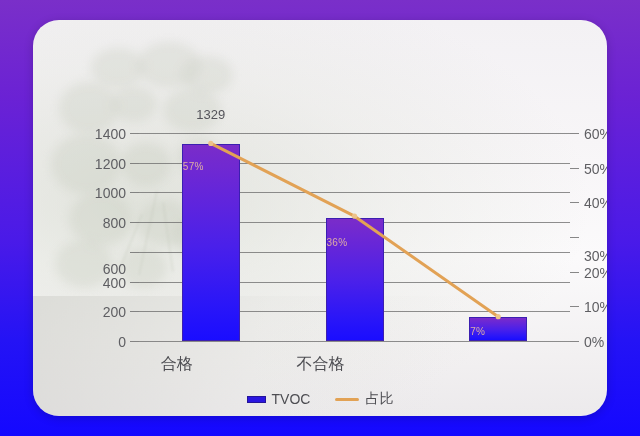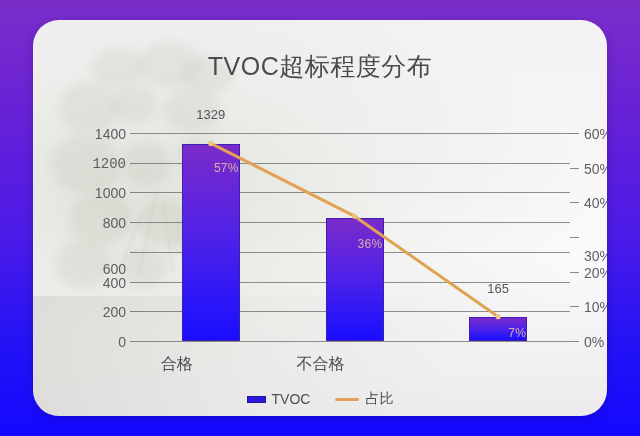--- a/index.html
+++ b/index.html
@@ -103,22 +103,22 @@
   
   .bar {
     position: absolute;
     bottom: 0;
     background: linear-gradient(to bottom, #7a2cc9 0%, #6a27d6 18%, #4a20ea 52%, #2a16f8 82%, #1a0dff 100%);
     border: 1px solid #3b1fb0;
   }
   .bar-pct {
     position: absolute;
     left: 0; width: 100%;
-    text-align: right;
-    font-size: 12px;
+    text-align: left;
+    font-size: 10px;
     color: #e6b9a0;
     opacity: 0.92;
     letter-spacing: 0.3px;
   }
   .bar-value {
     position: absolute;
     width: 90px;
     text-align: center;
     font-size: 13px;
     color: #54545a;
@@ -188,35 +188,34 @@
     <div class="wm-blob" style="left:86px;  top:158px; width:56px; height:46px;"></div>
     <div class="wm-blob" style="left:4px;   top:198px; width:58px; height:48px;"></div>
     <div class="wm-blob" style="left:68px;  top:206px; width:48px; height:40px;"></div>
     <div class="wm-blob" style="left:120px; top:176px; width:42px; height:36px;"></div>
     <div class="wm-stem" style="left:96px;  top:148px; width:2px;  height:86px; transform: rotate(12deg);"></div>
     <div class="wm-stem" style="left:116px; top:160px; width:2px;  height:70px; transform: rotate(-8deg);"></div>
     <div class="wm-stem" style="left:78px;  top:170px; width:2px;  height:64px; transform: rotate(22deg);"></div>
   </div>
   <div class="shadow-sweep"></div>
 
-  <div class="chart-title">TVOC超标程度分布</div>
 
   <div class="plot">
 
     <div class="gridline" style="top:0px;"></div>
     <div class="gridline" style="top:29.7px;"></div>
     <div class="gridline" style="top:59.4px;"></div>
     <div class="gridline" style="top:89.1px;"></div>
     <div class="gridline" style="top:118.9px;"></div>
     <div class="gridline" style="top:148.6px;"></div>
     <div class="gridline" style="top:178.3px;"></div>
     <div class="gridline" style="top:208px;"></div>
 
     <div class="axis-label left" style="top:-6px;">1400</div>
-    <div class="axis-label left" style="top:23.7px;font-family:Liberation Mono, monospace;">1200</div>
+    <div class="axis-label left" style="top:23.7px;">1200</div>
     <div class="axis-label left" style="top:53.4px;">1000</div>
     <div class="axis-label left" style="top:83.1px;">800</div>
     <div class="axis-label left" style="top:105px;margin-top:24px;">600</div>
     <div class="axis-label left" style="top:142.6px;">400</div>
     <div class="axis-label left" style="top:172.3px;">200</div>
     <div class="axis-label left" style="top:202px;">0</div>
 
     <div class="grid-tick-l" style="top:0px;"></div>
     <div class="grid-tick-l" style="top:29.7px;"></div>
     <div class="grid-tick-l" style="top:59.4px;"></div>
@@ -246,21 +245,20 @@
       <div class="bar-pct" style="top:16px;">57%</div>
     </div>
     <div class="bar" style="left:186.5px; width:58px; height:123.2px;">
       <div class="bar-pct" style="top:18px;">36%</div>
     </div>
     <div class="bar" style="left:330.2px; width:58px; height:24.5px;">
       <div class="bar-pct" style="top:8px;">7%</div>
     </div>
 
     <div class="bar-value" style="left:26.8px; top:-26px;">1329</div>
-    <div class="bar-value" style="left:314.2px; top:148px;">165</div>
 
     <svg class="trend-svg" viewBox="0 0 431 208" preserveAspectRatio="none">
       <polyline points="71.8,10.4 215.5,83.2 359.2,183.7" fill="none" stroke="#e2a255" stroke-width="3" stroke-linecap="round" stroke-linejoin="round" vector-effect="non-scaling-stroke"></polyline>
       <circle cx="71.8" cy="10.4" r="2.6" fill="#edc389"></circle>
       <circle cx="215.5" cy="83.2" r="2.6" fill="#edc389"></circle>
       <circle cx="359.2" cy="183.7" r="2.6" fill="#edc389"></circle>
     </svg>
   </div>
 
   <div class="cat-label" style="left:88.8px;">合格</div>

